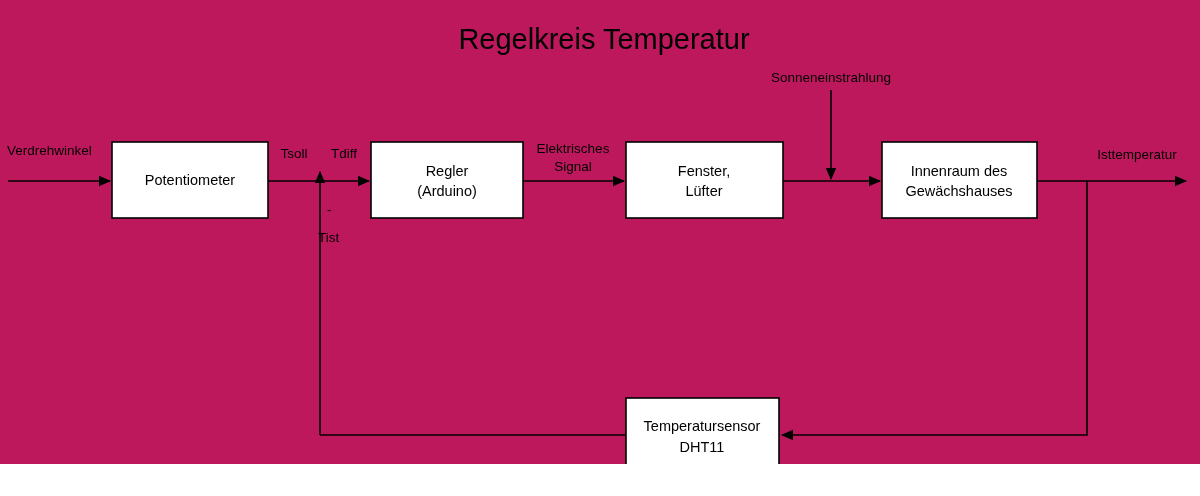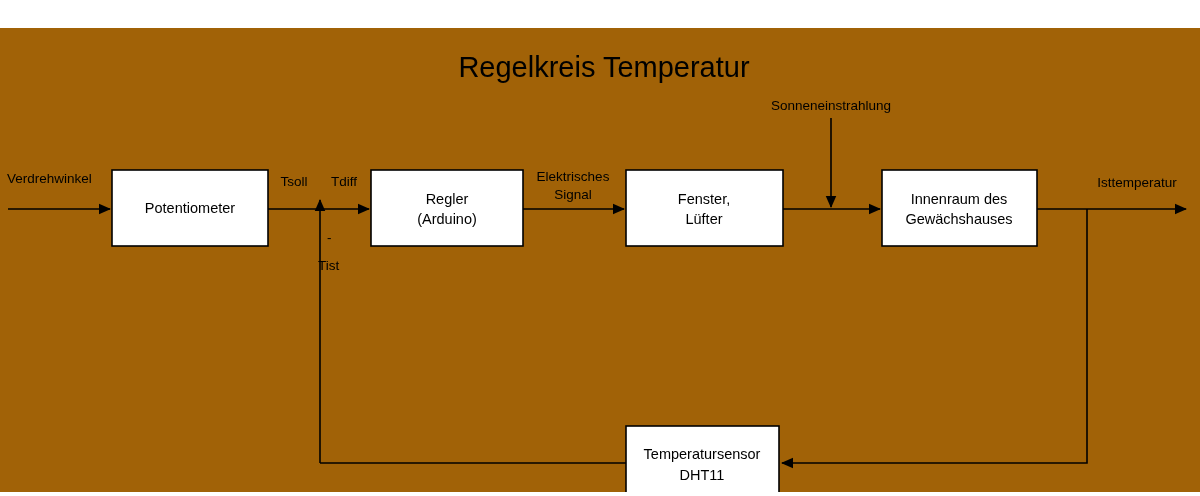--- a/index.html
+++ b/index.html
@@ -4,24 +4,23 @@
 <style>
   html, body {
     margin: 0;
     padding: 0;
     background: #ffffff;
   }
   #canvas {
     position: relative;
     width: 1200px;
     height: 464px;
-    background: #a16207;
+    background: #be185d;
     font-family: "Liberation Sans", sans-serif;
     overflow: hidden;
-    margin-top: 28px;
   }
   #diagram-svg {
     position: absolute;
     top: 0;
     left: 0;
     width: 1200px;
     height: 496px;
   }
   .blk-rect {
     fill: #ffffff;

